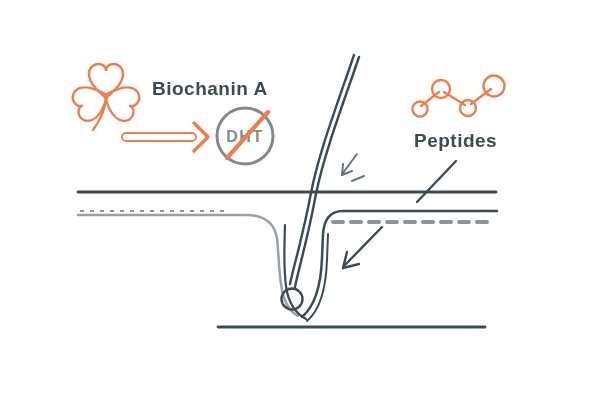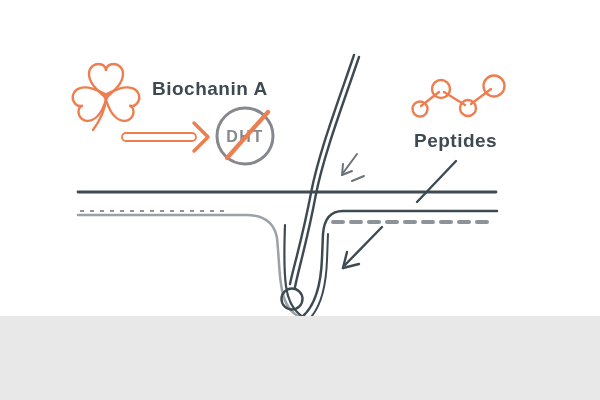--- a/index.html
+++ b/index.html
@@ -1,17 +1,17 @@
 <!DOCTYPE html>
 <html style="--background: #ffffff; --orange: #ed7e4f; --dark: #3e4a52; --gray: #85898d; --lgray: #9ba1a6; --dashgray: #8d9499; --sketch: #6b7378;"><head>
 <meta charset="utf-8">
 <style>
   html,body{margin:0;padding:0;background:#e8e8e8;}
   .stage{
-    width:600px;height:316px;position:relative;overflow:hidden;
+    width:600px;height:400px;position:relative;overflow:hidden;
     background:var(--background,#fff);
     font-family:"Liberation Sans", sans-serif;
     margin:0 auto;
   }
   svg{display:block;}
   .stroke-dark{stroke:var(--dark,#3e4a52);fill:none;stroke-linecap:round;}
   .stroke-orange{stroke:var(--orange,#ed7e4f);fill:none;stroke-linecap:round;}
   .stroke-gray{stroke:var(--gray,#85898d);fill:none;stroke-linecap:round;}
   .stroke-lgray{stroke:var(--lgray,#9ba1a6);fill:none;stroke-linecap:round;}
   .stroke-dashgray{stroke:var(--dashgray,#8d9499);fill:none;}

